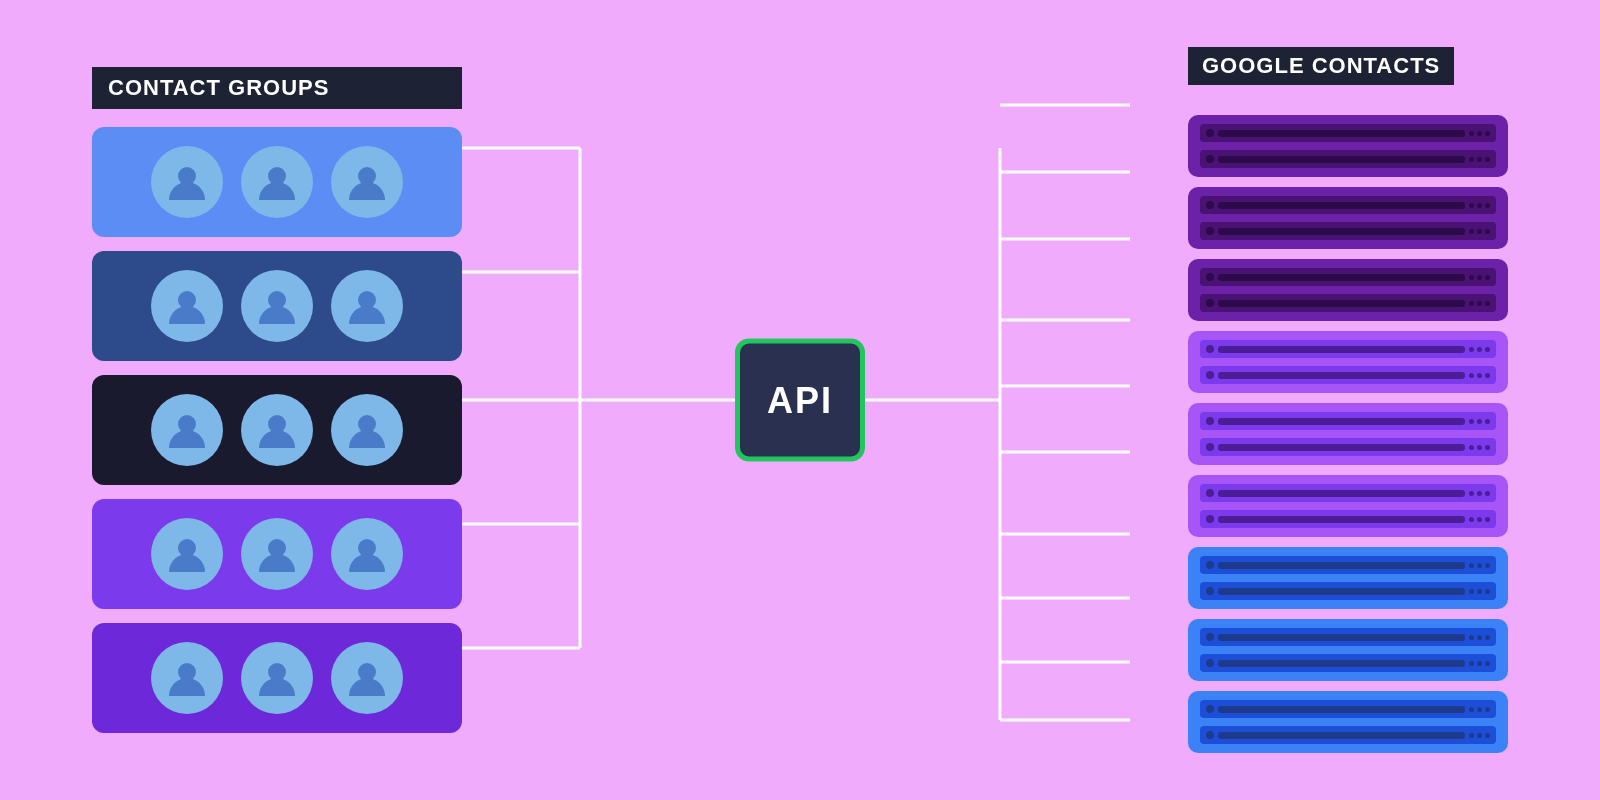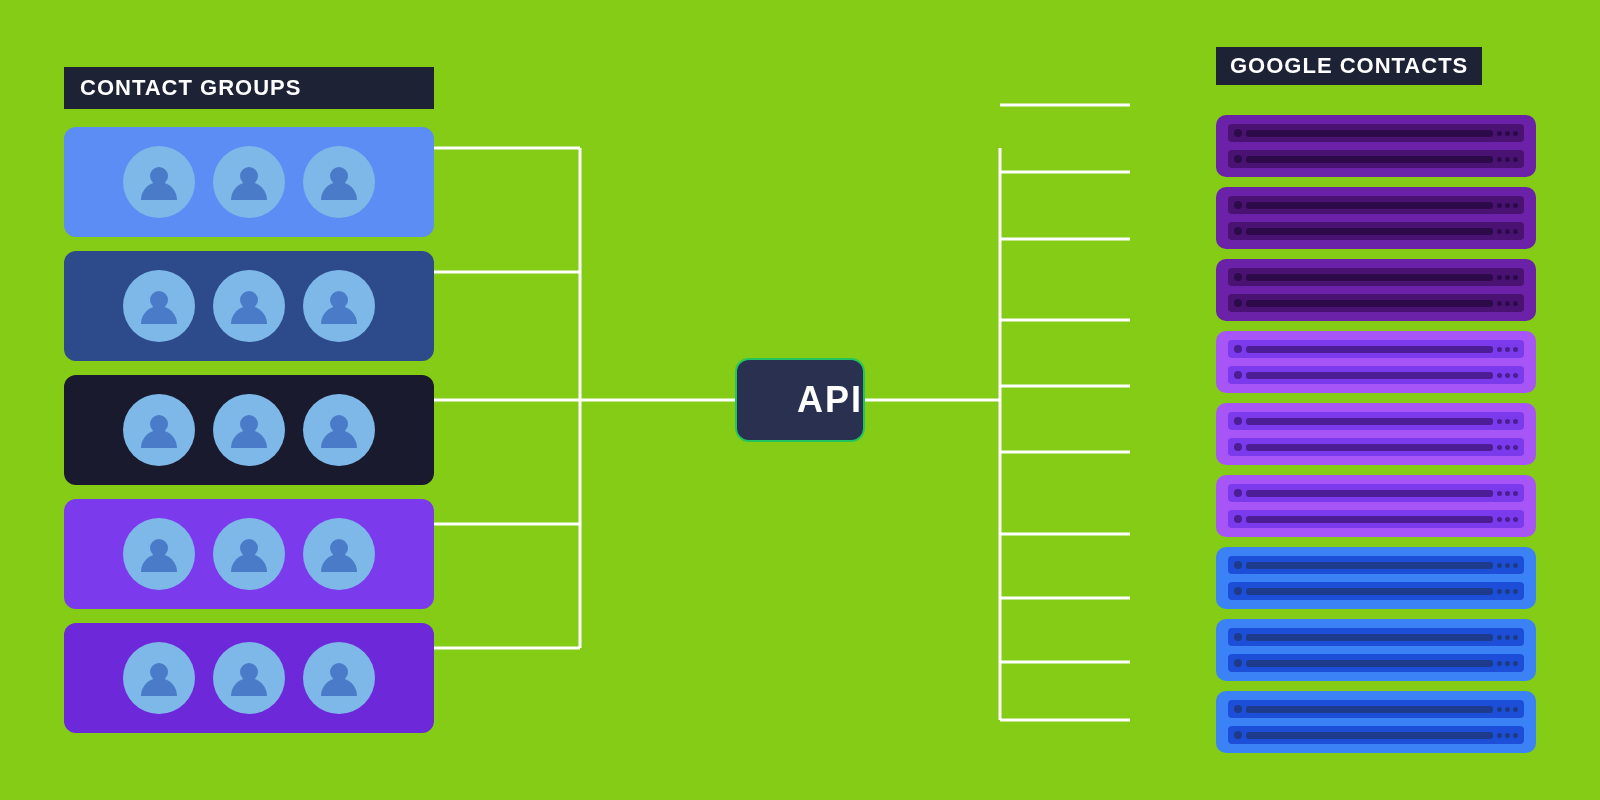--- a/index.html
+++ b/index.html
@@ -8,26 +8,26 @@
       height: 800px;
       background: #1e2235;
       font-family: 'Arial Black', Arial, sans-serif;
       overflow: hidden;
       position: relative;
     }
 
     .main-container {
       width: 1600px;
       height: 800px;
-      background: #84cc16;
+      background: #f0abfc;
       position: relative;
       display: flex;
       align-items: center;
       justify-content: space-between;
-      padding: 40px 64px;
+      padding: 40px 92px;
     }
 
     
     .left-section {
       display: flex;
       flex-direction: column;
       gap: 14px;
       z-index: 2;
     }
 
@@ -155,27 +155,27 @@
     .server-blue .rack-dot { background: #1e3a8a; }
     .server-blue .rack-bar { background: #1e3a8a; }
 
     
     .api-box {
       position: absolute;
       left: 50%;
       top: 50%;
       transform: translate(-50%, -50%);
       width: 130px;
-      height: 84px;
+      height: 123px;
       background: #2a3050;
-      border: 2px solid #22c55e;
+      border: 5px solid #22c55e;
       border-radius: 14px;
       display: flex;
       align-items: center;
-      justify-content: flex-end;
+      justify-content: center;
       z-index: 10;
     }
 
     .api-text {
       font-size: 36px;
       font-weight: 900;
       color: #ffffff;
       letter-spacing: 2px;
     }
 

